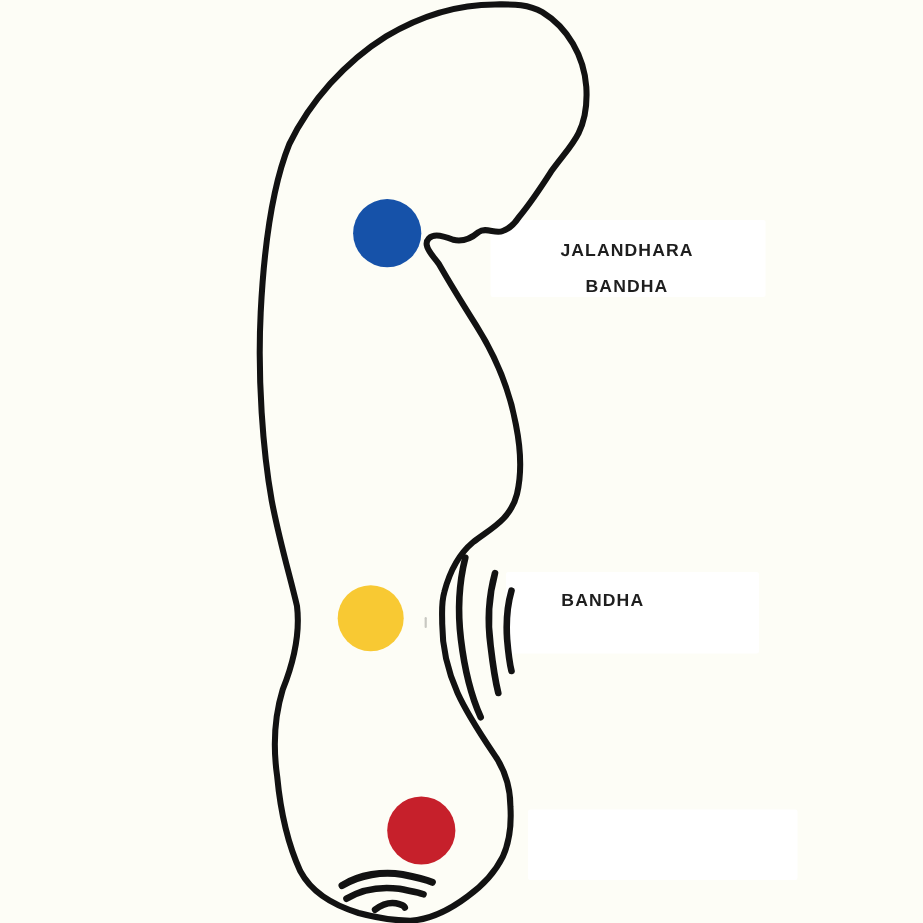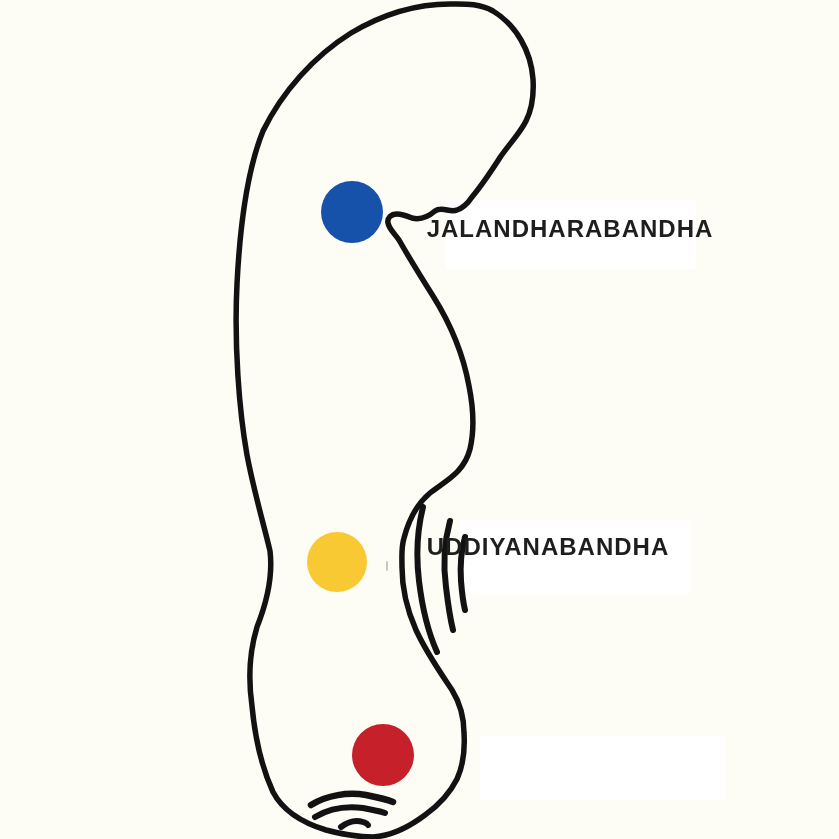--- a/index.html
+++ b/index.html
@@ -33,27 +33,27 @@
     stroke-linecap: round;
   }
   .label-box {
     position: absolute;
     background: #FFFFFF;
     border-radius: 2px;
   }
   .label {
     position: absolute;
     display: flex;
-    flex-direction: row;
+    flex-direction: column;
     align-items: center;
     justify-content: center;
     text-align: center;
     color: #1E1E1E;
     font-weight: 700;
-    font-size: 24px;
+    font-size: 16px;
     letter-spacing: 1px;
   }
   .label span { display: block; }
   .label.jalandhara { left: 440px; top: 213px; width: 260px; line-height: 32px; }
   .label.uddiyana  { left: 428px; top: 532px; width: 240px; line-height: 30px; }
   .label.mula      { left: 465px; top: 757px; width: 260px; line-height: 30px; }
   .stray-mark {
     position: absolute;
     left: 386px;
     top: 561px;
@@ -129,18 +129,17 @@
   </svg>
 
   <div class="stray-mark"></div>
 
   <div class="label jalandhara">
     <span>JALANDHARA</span>
     <span>BANDHA</span>
   </div>
 
   <div class="label uddiyana">
-    <span>UDDIYANA</span>
     <span>BANDHA</span>
   </div>
 
 
 </div>
 
 </body></html>

